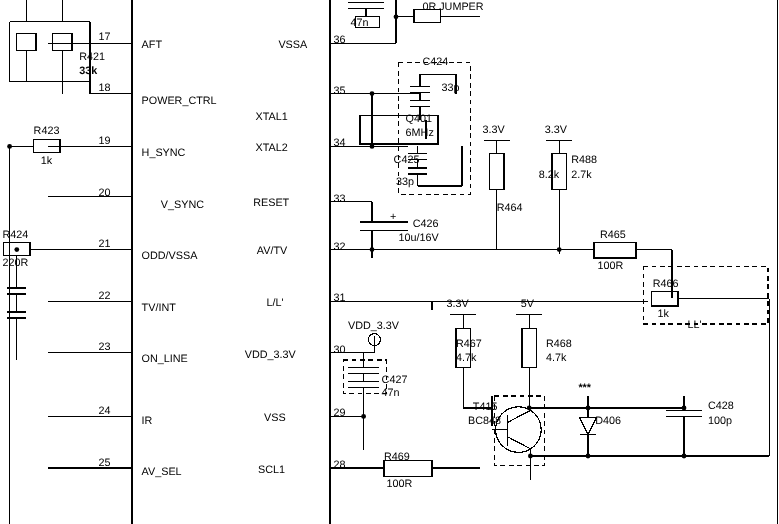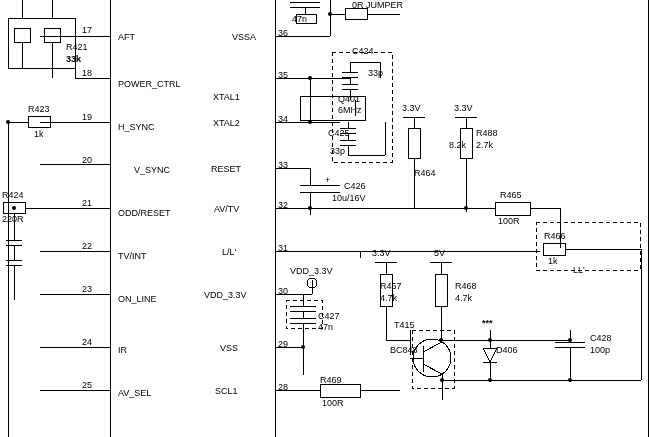--- a/index.html
+++ b/index.html
@@ -248,21 +248,21 @@
   <div class="pin" style="left:82px;top:198px;">21</div>
   <div class="pin" style="left:82px;top:241px;">22</div>
   <div class="pin" style="left:82px;top:284px;">23</div>
   <div class="pin" style="left:82px;top:337px;">24</div>
   <div class="pin" style="left:82px;top:380px;">25</div>
 
   <div class="lbl" style="left:118px;top:32px;">AFT</div>
   <div class="lbl" style="left:118px;top:79px;">POWER_CTRL</div>
   <div class="lbl" style="left:118px;top:122px;">H_SYNC</div>
   <div class="lbl" style="left:118px;top:165px;margin-left:16px;">V_SYNC</div>
-  <div class="lbl" style="left:118px;top:208px;">ODD/RESET</div>
+  <div class="lbl" style="left:118px;top:208px;">ODD/VSSA</div>
   <div class="lbl" style="left:118px;top:251px;">TV/INT</div>
   <div class="lbl" style="left:118px;top:294px;">ON_LINE</div>
   <div class="lbl" style="left:118px;top:345px;">IR</div>
   <div class="lbl" style="left:118px;top:388px;">AV_SEL</div>
 
   <div class="pin" style="left:278px;top:28px;">36</div>
   <div class="pin" style="left:278px;top:70px;">35</div>
   <div class="pin" style="left:278px;top:114px;">34</div>
   <div class="pin" style="left:278px;top:160px;">33</div>
   <div class="pin" style="left:278px;top:200px;">32</div>
@@ -323,21 +323,21 @@
 
   <div class="lbl" style="left:380px;top:281px;">R467</div>
   <div class="lbl" style="left:380px;top:293px;">4.7k</div>
 
   <div class="lbl" style="left:455px;top:281px;">R468</div>
   <div class="lbl" style="left:455px;top:293px;">4.7k</div>
 
   <div class="lbl" style="left:320px;top:375px;">R469</div>
   <div class="lbl" style="left:322px;top:398px;">100R</div>
 
-  <div class="lbl" style="left:394px;top:320px;">T415</div>
+  <div class="lbl" style="left:394px;top:334px;">T415</div>
   <div class="lbl" style="left:390px;top:345px;">BC848</div>
 
   <div class="lbl" style="left:496px;top:345px;">D406</div>
 
   <div class="lbl" style="left:402px;top:103px;">3.3V</div>
   <div class="lbl" style="left:454px;top:103px;">3.3V</div>
   <div class="lbl" style="left:372px;top:248px;">3.3V</div>
   <div class="lbl" style="left:434px;top:248px;">5V</div>
   <div class="lbl" style="left:290px;top:266px;">VDD_3.3V</div>
   <div class="lbl" style="left:573px;top:265px;">LL'</div>

